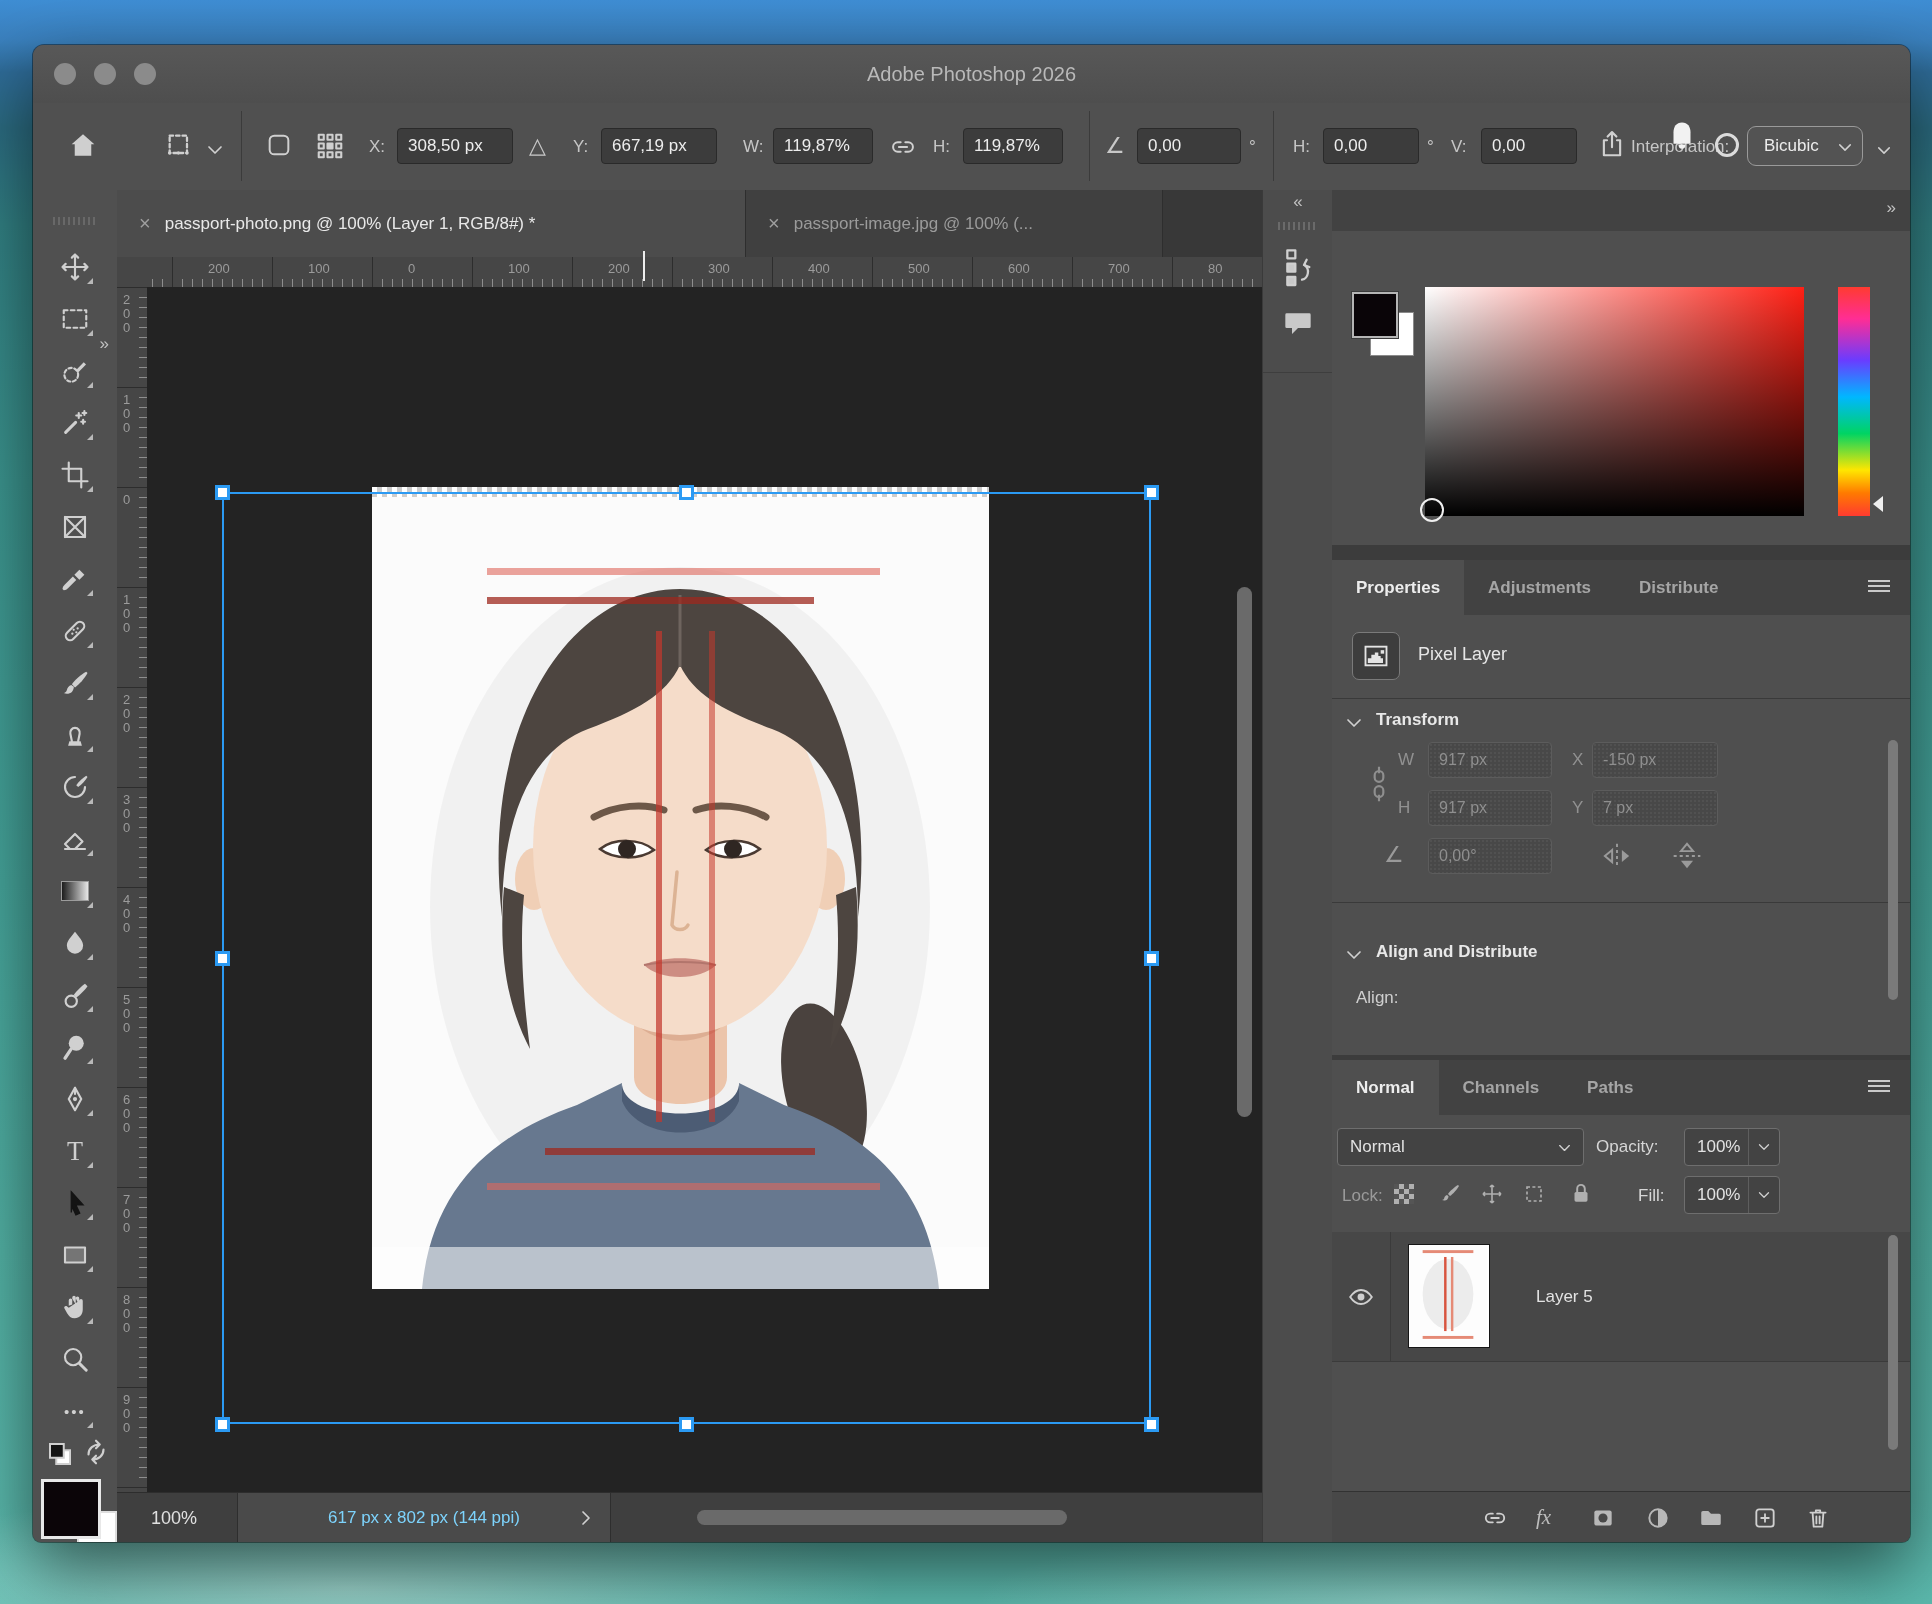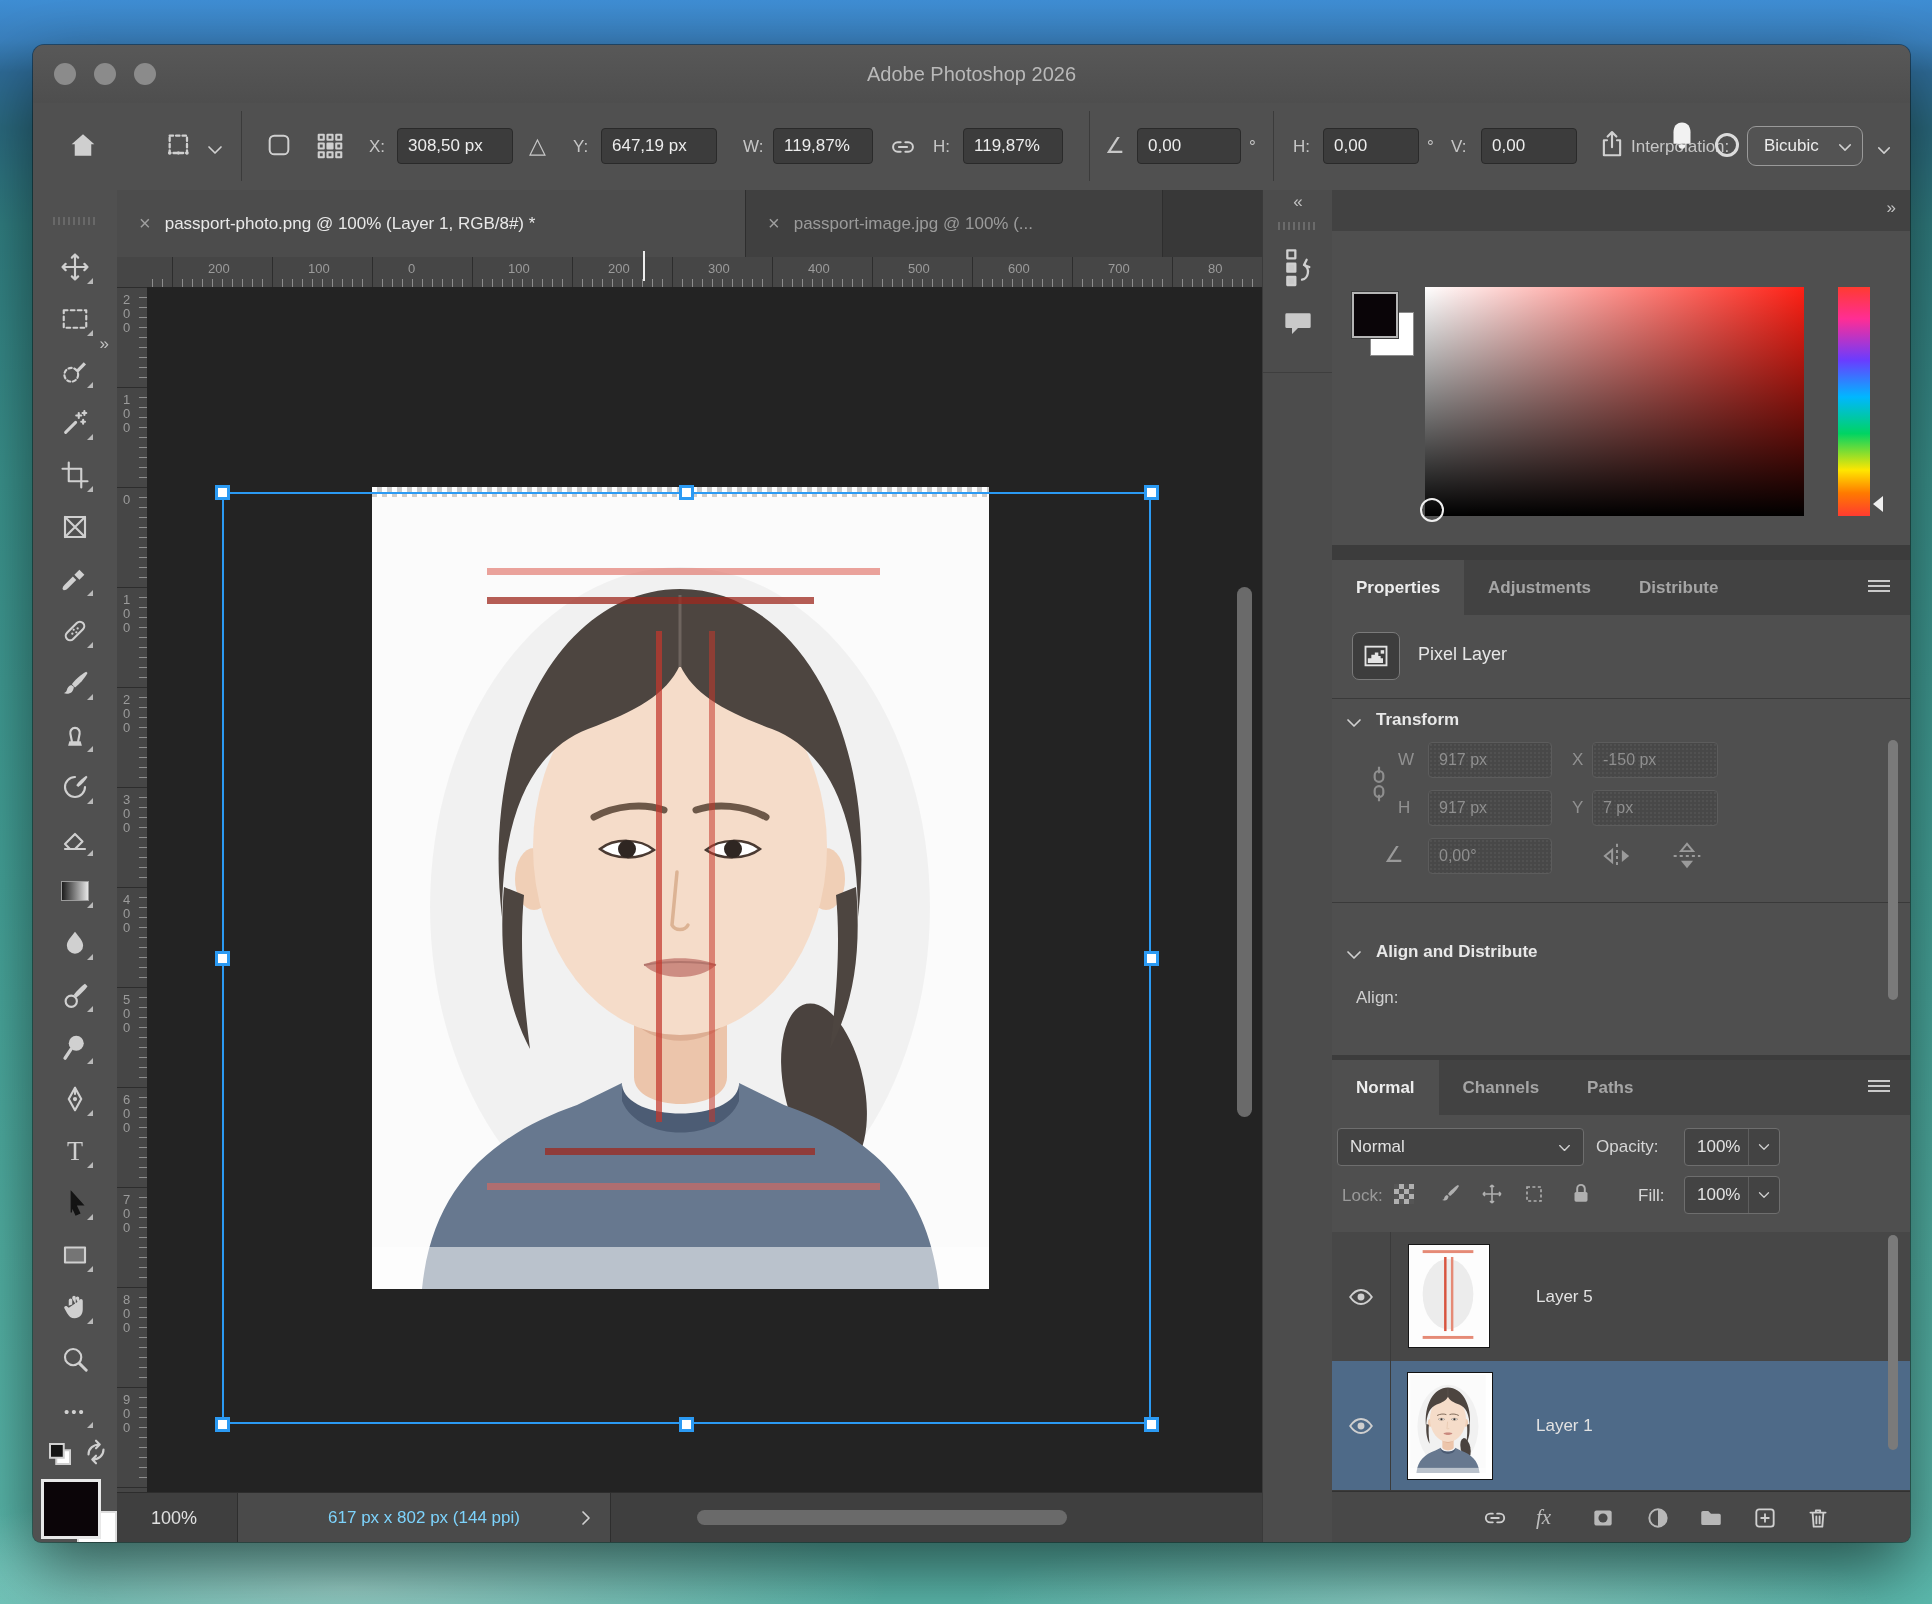--- a/index.html
+++ b/index.html
@@ -193,21 +193,21 @@
             <rect x="10" y="10" width="4" height="4" fill="#d0d0d0"></rect>
             <rect x="17" y="10" width="4" height="4"></rect>
           <rect x="3" y="17" width="4" height="4"></rect>
             <rect x="10" y="17" width="4" height="4"></rect>
             <rect x="17" y="17" width="4" height="4"></rect>
           </svg></span>
       <span class="olabel" style="left:336px">X:</span>
       <div class="ofield" style="left:364px;width:116px">308,50 px</div>
       <span class="oicon" style="left:496px;top:30px;color:#c8c8c8;font-size:22px">△</span>
       <span class="olabel" style="left:540px">Y:</span>
-      <div class="ofield" style="left:568px;width:116px">647,19 px</div>
+      <div class="ofield" style="left:568px;width:116px">667,19 px</div>
       <span class="olabel" style="left:710px">W:</span>
       <div class="ofield" style="left:740px;width:100px">119,87%</div>
       <span class="oicon" style="left:856px;top:30px">
         <svg width="28" height="28" viewBox="0 0 24 24" class="ti">
             <path d="M10 8H7.5a4 4 0 0 0 0 8H10M14 8h2.5a4 4 0 0 1 0 8H14M8.5 12h7"></path>
           </svg></span>
       <span class="olabel" style="left:900px">H:</span>
       <div class="ofield" style="left:930px;width:100px">119,87%</div>
       <div class="osep" style="left:1056px"></div>
       <span class="oicon" style="left:1072px;top:30px;color:#c8c8c8;font-size:22px">∠</span>
@@ -614,34 +614,20 @@
                 <circle cx="12" cy="12" r="3.2" fill="#cfcfcf"></circle>
               </svg>
           </div>
           <div class="lthumb" style="border:1px solid #161616">
             <svg viewBox="0 0 80 102" width="78" height="100">
                 <use href="#template-thumb"></use>
               </svg>
           </div>
           <div class="lname">Layer 5</div>
         </div>
-        <div class="lrow lrow-sel" style="top:301px">
-          <div class="eyecol">
-            <svg width="26" height="26" viewBox="0 0 24 24">
-                <path d="M2 12c3-4.5 6.5-6.5 10-6.5S19 7.5 22 12c-3 4.5-6.5 6.5-10 6.5S5 16.5 2 12z" fill="none" stroke="#cfcfcf" stroke-width="1.7"></path>
-                <circle cx="12" cy="12" r="3.2" fill="#cfcfcf"></circle>
-              </svg>
-          </div>
-          <div class="lthumb" style="border:2px solid #fff;outline:1px solid #111">
-            <svg viewBox="0 0 617 802" width="76" height="98">
-                <use href="#portrait"></use>
-              </svg>
-          </div>
-          <div class="lname">Layer 1</div>
-        </div>
 
         <div class="lbottom">
           <svg class="lbicon" style="left:150px" width="26" height="26" viewBox="0 0 24 24">
               <g class="ti" stroke="#b8b8b8">
                 <path d="M10 8H7.5a4 4 0 0 0 0 8H10M14 8h2.5a4 4 0 0 1 0 8H14M8.5 12h7"></path>
               </g>
             </svg>
           <span class="lbicon fx" style="left:204px">fx</span>
           <svg class="lbicon" style="left:258px" width="26" height="26" viewBox="0 0 24 24">
               <rect x="4" y="5" width="16" height="14" rx="2" fill="#b8b8b8"></rect>

